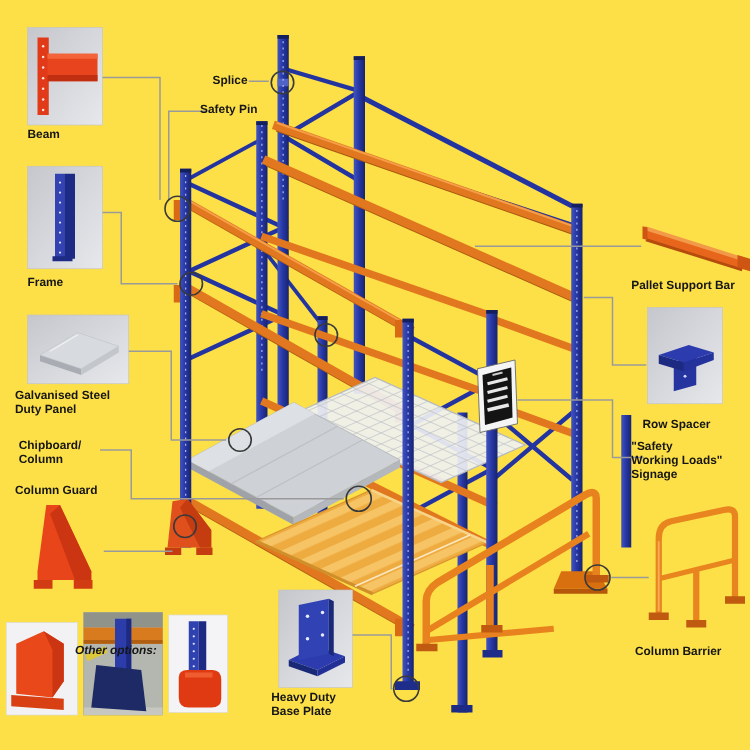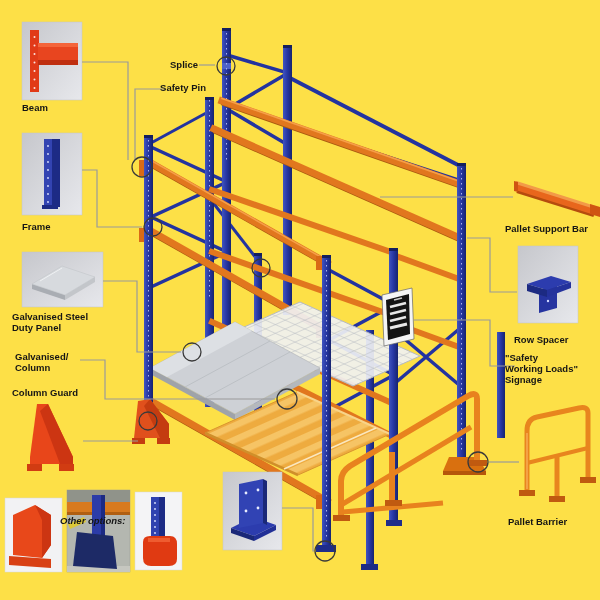--- a/index.html
+++ b/index.html
@@ -328,27 +328,31 @@
 
   <div class="lbl right" style="left:148px;top:59px;width:50px;">Splice</div>
   <div class="lbl right" style="left:148px;top:82px;width:58px;">Safety Pin</div>
   <div class="lbl" style="left:22px;top:102px;width:60px;">Beam</div>
   <div class="lbl" style="left:22px;top:221px;width:60px;">Frame</div>
   <div class="lbl" style="left:12px;top:311px;width:100px;">
     <div>Galvanised Steel</div>
     <div>Duty Panel</div>
   </div>
   <div class="lbl" style="left:15px;top:351px;width:80px;">
-    <div>Galvanised/</div>
+    <div>Chipboard/</div>
     <div>Column</div>
   </div>
   <div class="lbl" style="left:12px;top:387px;width:80px;">Column Guard</div>
   <div class="lbl italic left" style="left:60px;top:479px;width:75px;">Other options:</div>
+  <div class="lbl" style="left:217px;top:553px;width:70px;">
+    <div>Heavy Duty</div>
+    <div>Base Plate</div>
+  </div>
   <div class="lbl" style="left:505px;top:223px;width:100px;">Pallet Support Bar</div>
   <div class="lbl" style="left:514px;top:334px;width:64px;">Row Spacer</div>
   <div class="lbl" style="left:505px;top:352px;width:92px;">
     <div>"Safety</div>
     <div>Working Loads"</div>
     <div>Signage</div>
   </div>
-  <div class="lbl" style="left:508px;top:516px;width:80px;">Pallet Barrier</div>
+  <div class="lbl" style="left:508px;top:516px;width:80px;">Column Barrier</div>
 
 </div>
 
 </body></html>

